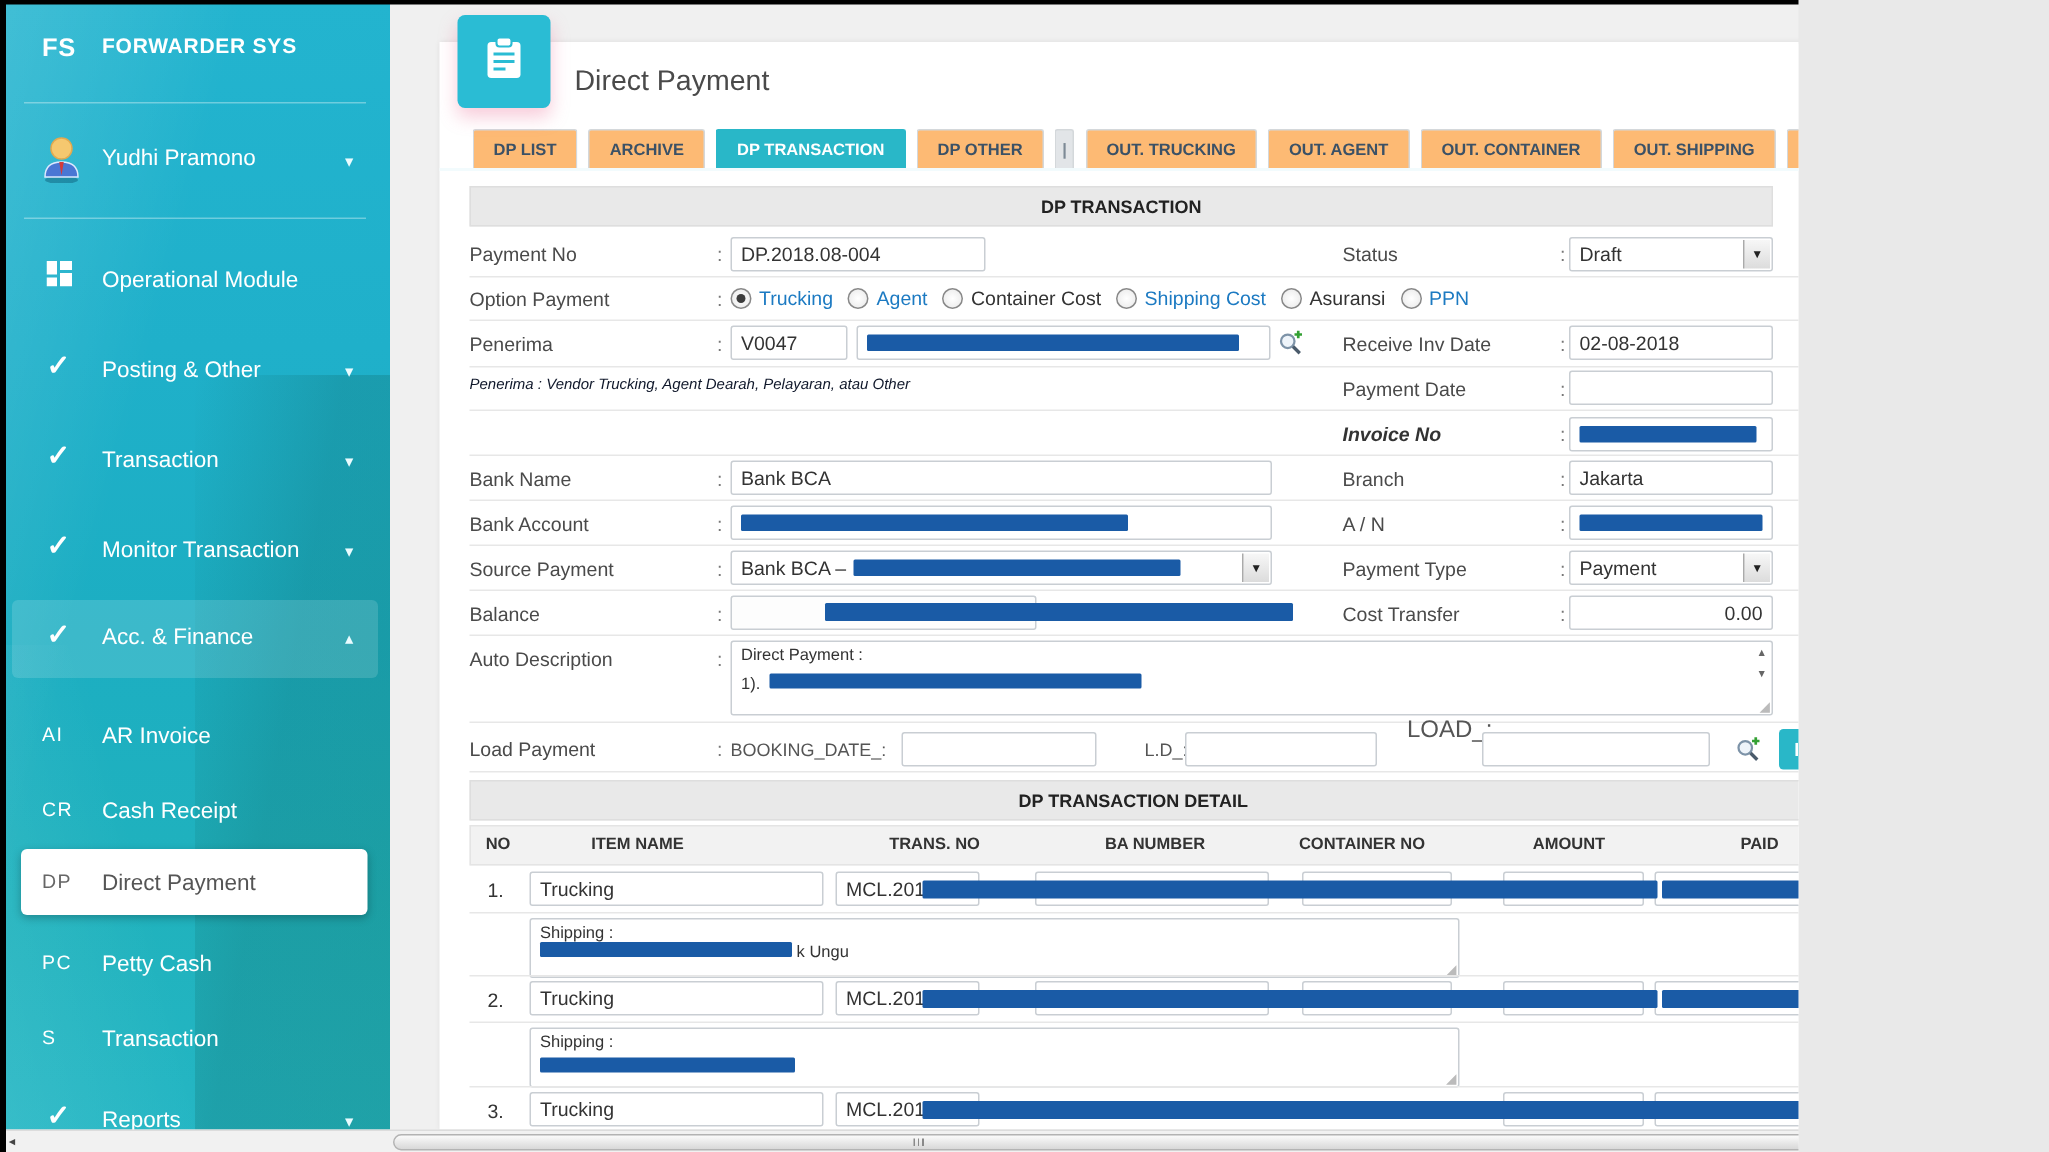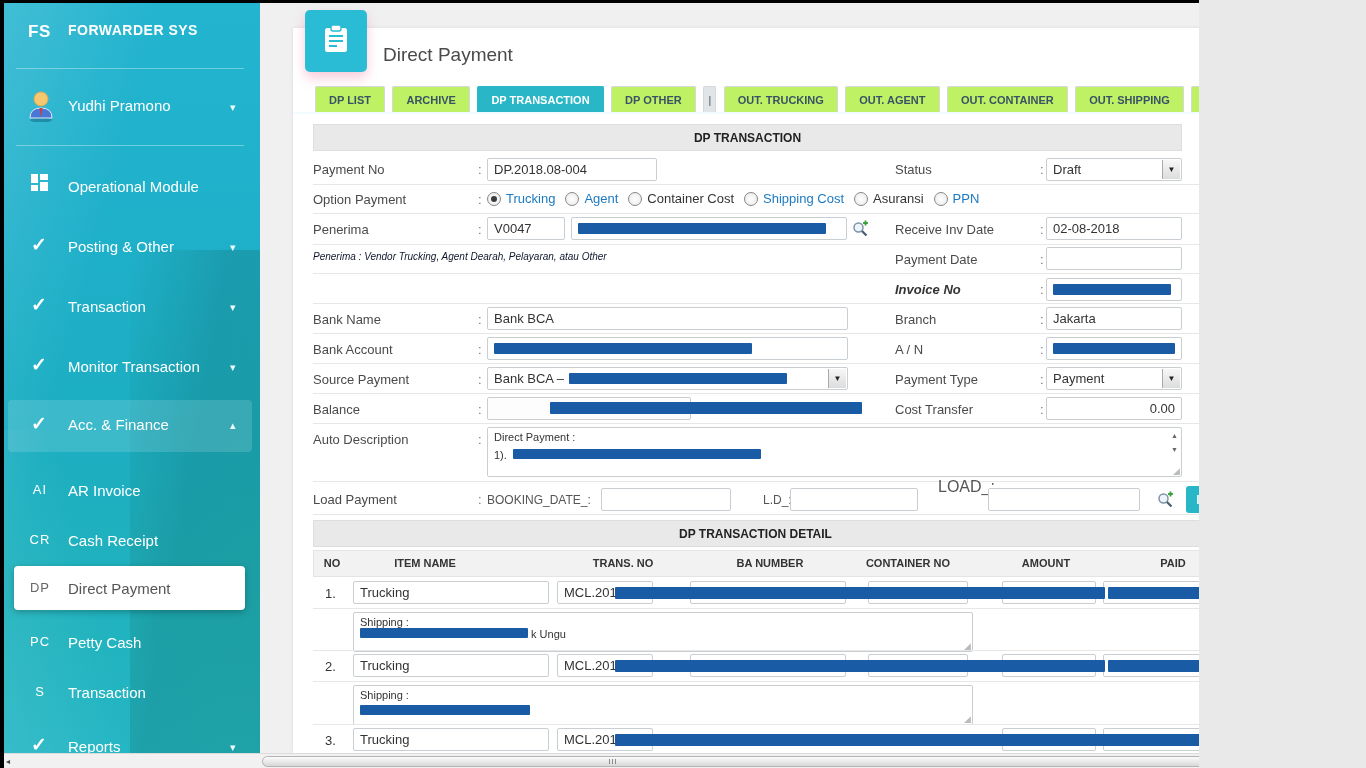--- a/index.html
+++ b/index.html
@@ -20,41 +20,41 @@
   .brand-abbr{position:absolute;left:28px;font-size:17px;font-weight:bold;letter-spacing:.5px;}
   .brand-title{position:absolute;left:68px;font-size:14px;font-weight:bold;letter-spacing:.5px;}
   .sb-sep{position:absolute;left:16px;width:228px;height:1px;background:rgba(255,255,255,.35);}
   .sb-user{position:absolute;left:0;top:88px;width:260px;height:40px;cursor:pointer;}
   .avatar{position:absolute;left:26px;top:2px;width:30px;height:32px;}
   .sb-user-name{position:absolute;left:68px;top:9px;font-size:15px;}
   .sb-caret{position:absolute;left:230px;font-size:11px;color:#eafcff;}
   .sb-item{position:absolute;left:0;width:260px;height:40px;cursor:pointer;}
   .sb-ico{position:absolute;left:28px;top:6px;width:22px;height:22px;text-align:center;}
   .check-icon{font-size:19px;font-weight:bold;color:#fff;line-height:22px;}
-  .sb-abbr{position:absolute;left:28px;top:10px;width:24px;font-size:13px;text-align:center;letter-spacing:1px;}
+  .sb-abbr{position:absolute;left:28px;top:10px;width:24px;font-size:13px;text-align:left;letter-spacing:1px;}
   .sb-label{position:absolute;left:68px;top:10px;font-size:15px;white-space:nowrap;}
   .sb-item .sb-caret{top:13px;}
   .sb-item.expanded{background:rgba(255,255,255,.14);border-radius:4px;left:8px;width:244px;height:52px;}
   .sb-item.expanded .sb-ico{left:20px;top:13px;}
   .sb-item.expanded .sb-label{left:60px;top:16px;}
   .sb-item.expanded .sb-caret{left:222px;top:19px;}
   .sb-item.active{background:#fff;border-radius:4px;left:14px;width:231px;height:44px;
       box-shadow:0 2px 6px rgba(0,0,0,.25);color:#555;}
   .sb-item.active .sb-abbr{color:#666;left:14px;top:14px;}
   .sb-item.active .sb-label{color:#555;left:54px;top:14px;}
 
   
   .card{position:absolute;left:293px;top:28px;width:1059px;height:725px;background:#fff;
       box-shadow:0 0 4px rgba(0,0,0,.08);}
   .app-icon{position:absolute;left:305px;top:10px;width:62px;height:62px;background:#2abcd4;border-radius:5px;
       box-shadow:0 6px 12px rgba(236,110,150,.35);display:flex;align-items:center;justify-content:center;z-index:5;}
   .page-title{position:absolute;left:383px;top:44px;font-size:19px;color:#4a4a4a;}
   .tabs{position:absolute;left:315px;top:86px;height:26px;white-space:nowrap;z-index:4;}
   .tab{display:inline-block;height:26px;line-height:26px;padding:0 13px;margin-right:3px;
-      background:#bef264;border:1px solid #d4d8db;border-bottom:none;box-sizing:border-box;
+      background:#fdba74;border:1px solid #d4d8db;border-bottom:none;box-sizing:border-box;
       font-size:11px;font-weight:bold;color:#3b5166;border-radius:2px 2px 0 0;cursor:pointer;}
   .tab.active{background:#29b7c8;border-color:#29b7c8;color:#fff;}
   .tab.sep{padding:0 4px;color:#7d8a96;background:#e2e5e8;}
   .tabs-underline{position:absolute;left:293px;top:112px;width:1059px;height:2px;background:#f2fbfd;}
 
   
   .flabel{position:absolute;font-size:13px;color:#4a4a4a;white-space:nowrap;}
   .flabel.b{font-weight:bold;font-style:italic;color:#333;}
   .colon{position:absolute;font-size:13px;color:#777;}
   .hint{position:absolute;font-size:10px;font-style:italic;color:#0f172a;white-space:nowrap;}

